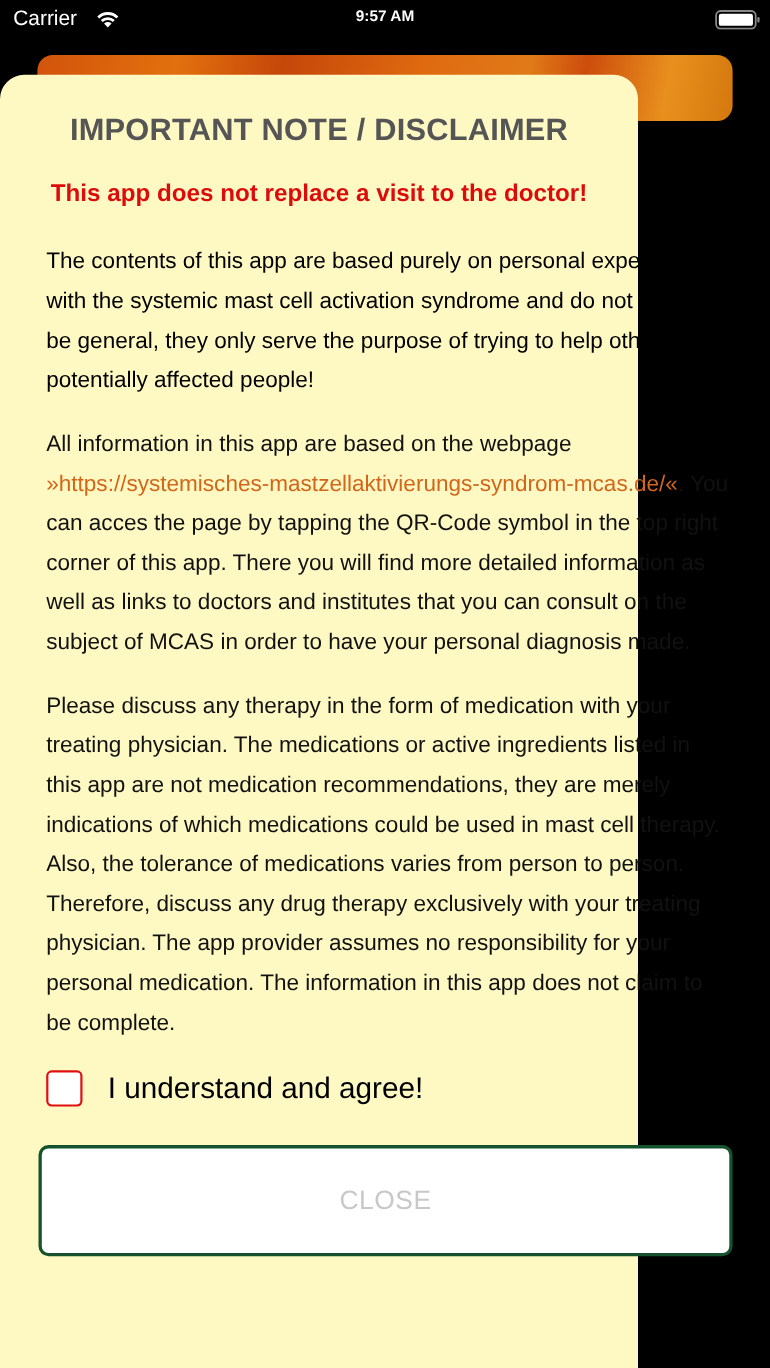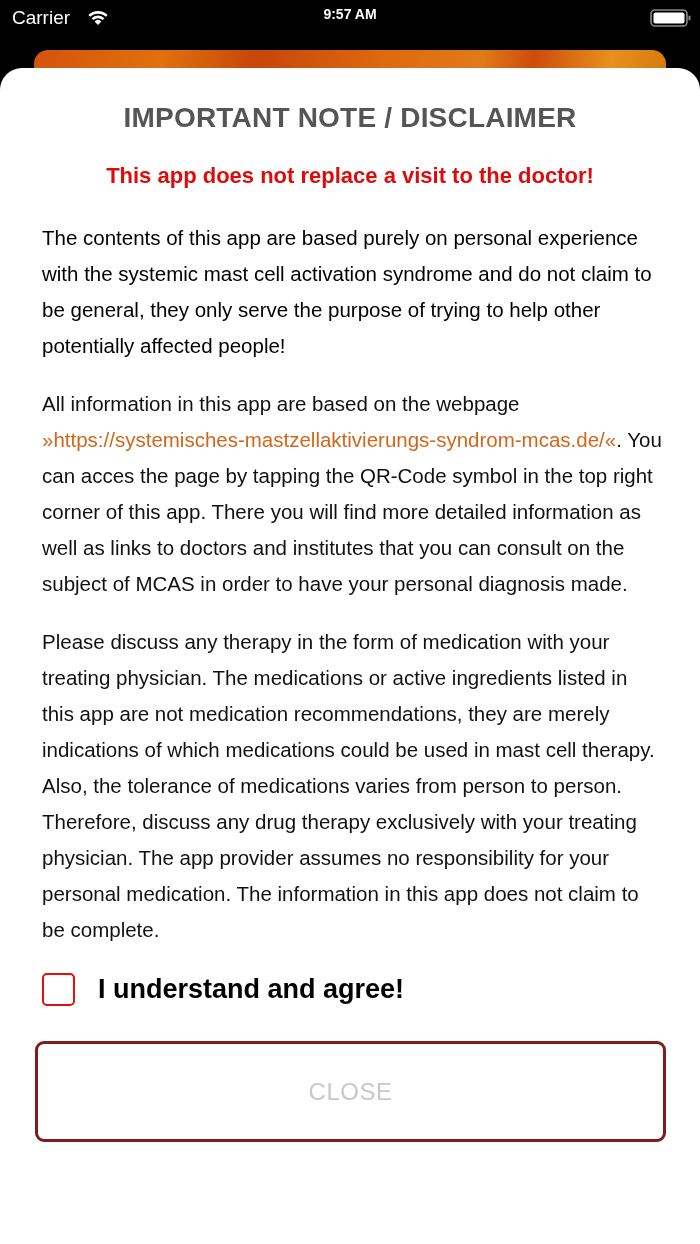--- a/index.html
+++ b/index.html
@@ -22,22 +22,22 @@
     }
     .battery-icon { position: absolute; left: 650px; top: 9px; width: 42px; height: 18px; }
 
     .behind-card {
       position: absolute; left: 34px; top: 50px; width: 632px; height: 60px;
       border-radius: 14px;
       background: linear-gradient(100deg, #d2540c 0%, #e2700e 20%, #c5470a 35%, #df6a10 55%, #e07a18 70%, #cc4c0c 78%, #e8901e 90%, #d4780e 100%);
     }
 
     .sheet {
-      position: absolute; left: 0; top: 68px; width: 700px; height: 1176px;
-      background: #ffffff; border-radius: 22px 22px 0 0; padding-left: 12px;
+      position: absolute; left: 0; top: 68px; width: 580px; height: 1176px;
+      background: #fef9c3; border-radius: 22px 22px 0 0; padding-left: 12px;
     }
     .sheet-title {
       position: absolute; left: 0; right: 0; top: 34px; text-align: center;
       font-size: 28px; font-weight: bold; color: #555555; letter-spacing: 0.2px;
     }
     .sheet-subtitle {
       position: absolute; left: 0; right: 0; top: 95px; text-align: center;
       font-size: 22px; font-weight: bold; color: #dd0c0c;
     }
     .scroll-area {
@@ -52,25 +52,25 @@
     .link { color: #d2661a; }
 
     .agree-row {
       position: absolute; left: 42px; top: 972px; height: 34px; width: 600px;
       display: flex; align-items: center;
     }
     .checkbox {
       width: 33px; height: 33px; border: 2.5px solid #e01010; border-radius: 5px;
       background: #fff; margin-right: 23px;
     }
-    .agree-label { font-size: 27px; color: #000; font-weight: bold; }
+    .agree-label { font-size: 27px; color: #000; }
 
     .close-button {
       position: absolute; left: 35px; top: 1041px; width: 631px; height: 101px;
-      border: 3px solid #7f1d1d; border-radius: 9px; background: #fff;
+      border: 3px solid #14532d; border-radius: 9px; background: #fff;
       display: flex; align-items: center; justify-content: center;
       font-size: 24px; color: #c8c8c8; letter-spacing: 0.5px;
     }
   </style>
 </head>
 <body>
 
 <div class="status-bar">
   <span class="status-carrier">Carrier</span>
   <span class="wifi-icon">

